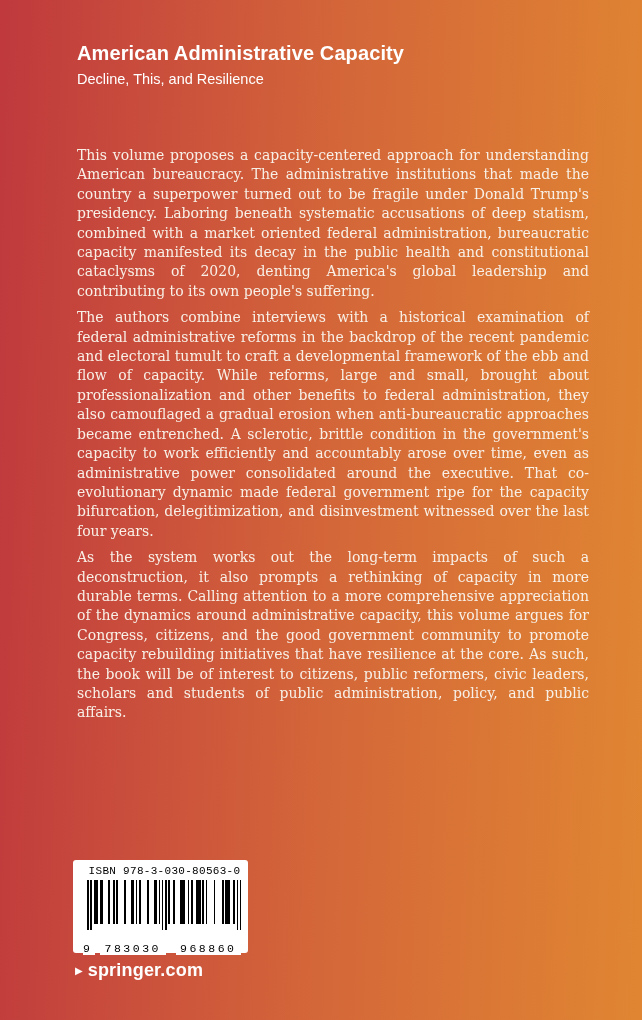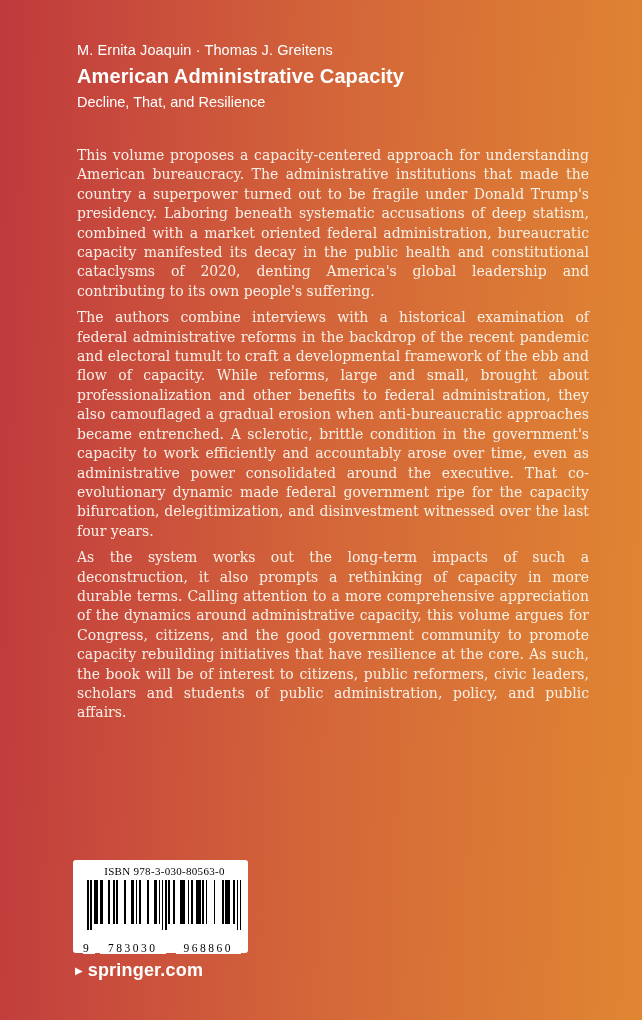--- a/index.html
+++ b/index.html
@@ -58,21 +58,21 @@
     position: absolute;
     left: 73px;
     top: 860px;
     width: 175px;
     height: 93px;
     background: #ffffff;
     border-radius: 3px;
     box-sizing: border-box;
     padding: 5px 0 3px 8px;
     color: #000000;
-    font-family: Liberation Serif, serif;
+    font-family: Liberation Mono, monospace;
   }
   .isbn-label {
     font-size: 11px;
     letter-spacing: 0.3px;
     text-align: center;
     white-space: nowrap;
   }
   .bars {
     display: flex;
     align-items: flex-start;
@@ -121,23 +121,22 @@
     font-weight: bold;
     letter-spacing: 0.2px;
   }
 </style>
 </head>
 <body>
 
 <div class="cover">
 
   <div class="header">
-    <p class="authors">M. Ernita Joaquin · Thomas J. Greitens</p>
     <h1 class="title">American Administrative Capacity</h1>
-    <p class="subtitle">Decline, That, and Resilience</p>
+    <p class="subtitle">Decline, This, and Resilience</p>
   </div>
 
   <div class="description">
     <p>This volume proposes a capacity-centered approach for understanding American bureaucracy. The administrative institutions that made the country a superpower turned out to be fragile under Donald Trump's presidency. Laboring beneath systematic accusations of deep statism, combined with a market oriented federal administration, bureaucratic capacity manifested its decay in the public health and constitutional cataclysms of 2020, denting America's global leadership and contributing to its own people's suffering.</p>
     <p>The authors combine interviews with a historical examination of federal administrative reforms in the backdrop of the recent pandemic and electoral tumult to craft a developmental framework of the ebb and flow of capacity. While reforms, large and small, brought about professionalization and other benefits to federal administration, they also camouflaged a gradual erosion when anti-bureaucratic approaches became entrenched. A sclerotic, brittle condition in the government's capacity to work efficiently and accountably arose over time, even as administrative power consolidated around the executive. That co-evolutionary dynamic made federal government ripe for the capacity bifurcation, delegitimization, and disinvestment witnessed over the last four years.</p>
     <p>As the system works out the long-term impacts of such a deconstruction, it also prompts a rethinking of capacity in more durable terms. Calling attention to a more comprehensive appreciation of the dynamics around administrative capacity, this volume argues for Congress, citizens, and the good government community to promote capacity rebuilding initiatives that have resilience at the core.  As such, the book will be of interest to citizens, public reformers, civic leaders, scholars and students of public administration, policy, and public affairs.</p>
   </div>
 
   <div class="barcode-box">
     <div class="isbn-label">ISBN 978-3-030-80563-0</div>

